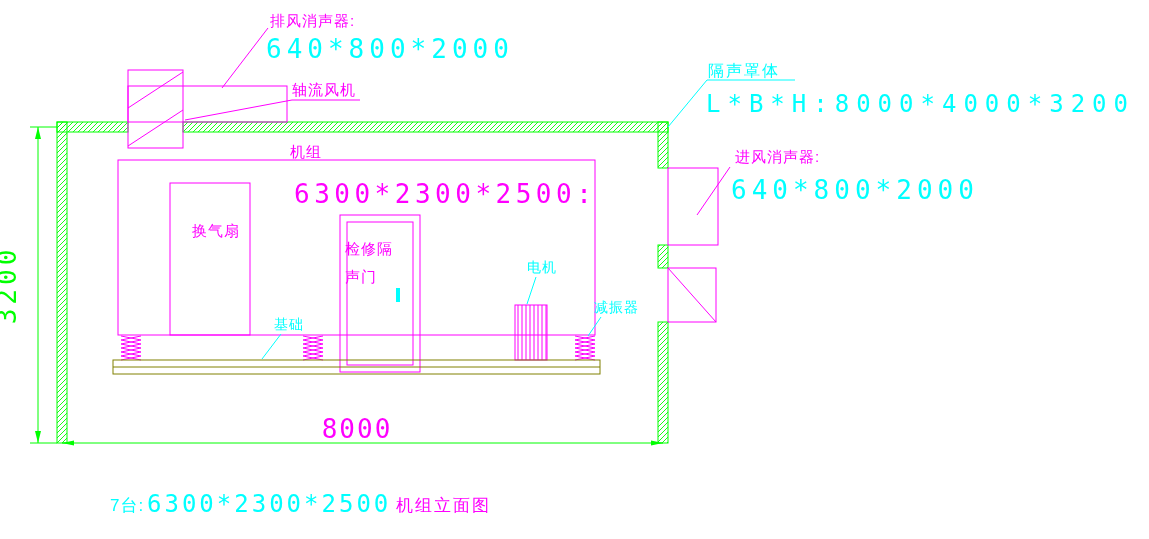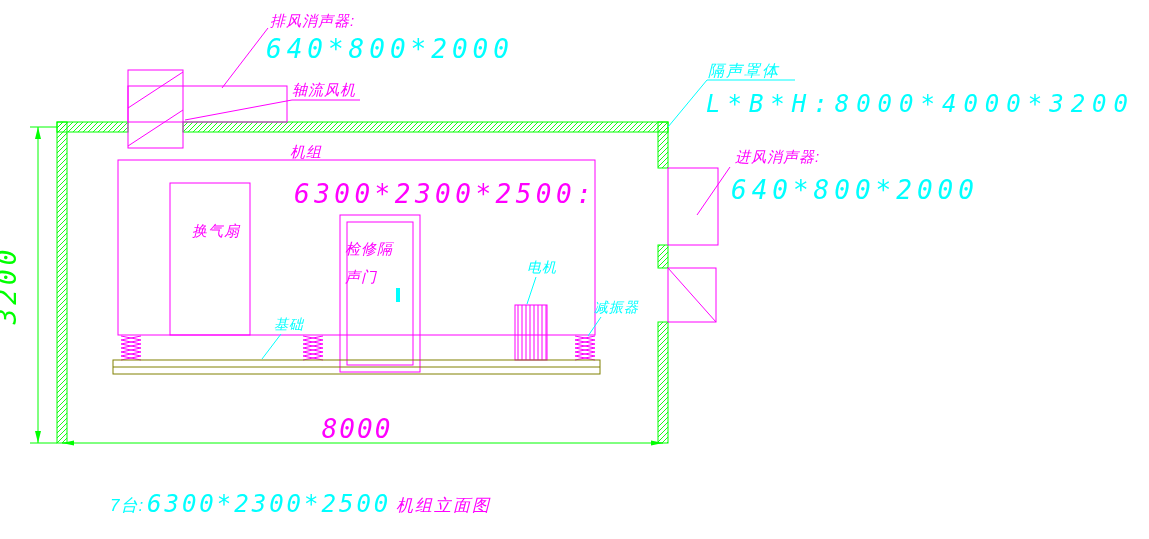--- a/index.html
+++ b/index.html
@@ -1,16 +1,16 @@
 <!DOCTYPE html>
 <html><head>
 <meta charset="utf-8">
 <style>
   html,body{margin:0;padding:0;background:#ffffff;}
-  .canvas{position:relative;width:1149px;height:539px;background:#ffffff;overflow:hidden;font-style:italic;}
+  .canvas{position:relative;width:1149px;height:539px;background:#ffffff;overflow:hidden;}
   svg{display:block;}
   text{font-family:"Liberation Sans",sans-serif;}
   .t-num{font-family:"DejaVu Sans Mono",monospace;}
   .t-cn{font-family:"Liberation Sans",sans-serif;}
 </style>
 </head>
 <body>
 
 <div class="canvas">
 <svg width="1149" height="539" viewBox="0 0 1149 539" xmlns="http://www.w3.org/2000/svg">

